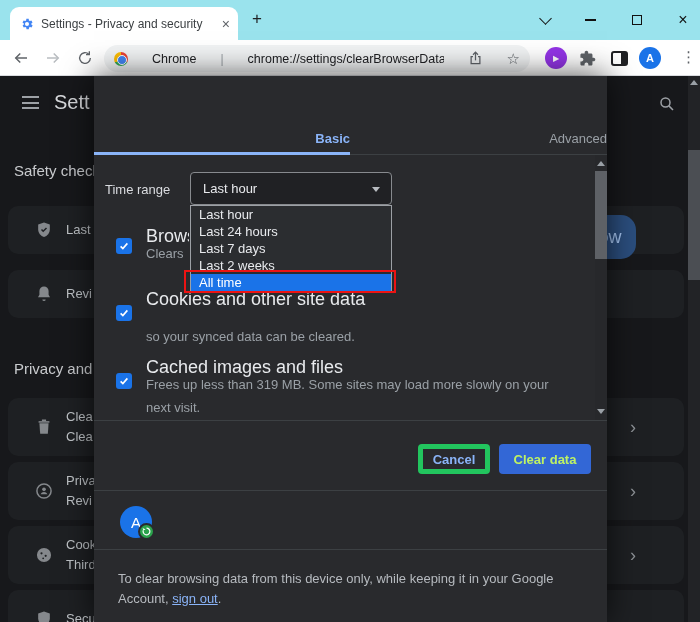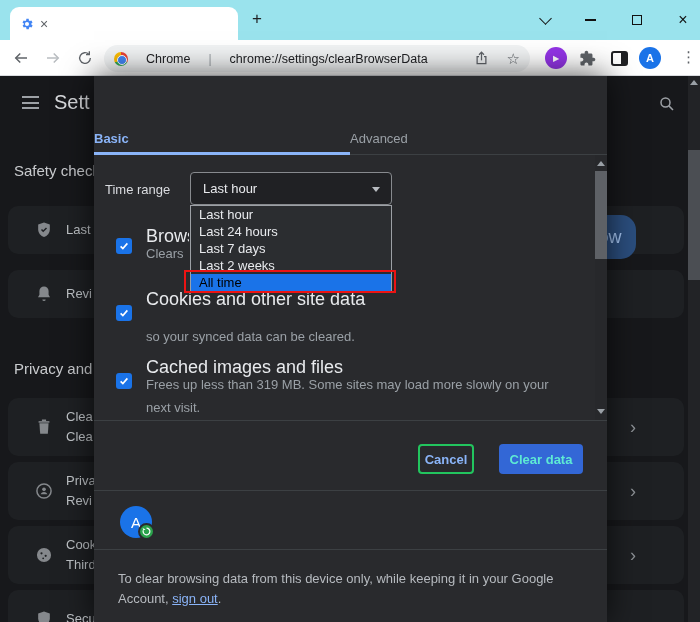--- a/index.html
+++ b/index.html
@@ -14,21 +14,21 @@
   .newtab{position:absolute;left:252px;top:9px;font-size:17px;color:#202124}
   .wc{position:absolute;top:12px;width:16px;height:16px;display:flex;align-items:center;justify-content:center}
   .chev{width:9px;height:9px;border-right:1.6px solid #111;border-bottom:1.6px solid #111;transform:rotate(45deg);margin-top:-4px}
   .minbar{width:11px;height:2px;background:#111}
   .maxbox{width:10px;height:10px;border:1.6px solid #111}
   .closex{font-size:16px;color:#111;line-height:1}
 
   
   .toolbar{position:absolute;left:0;top:40px;width:700px;height:36px;background:#fff;border-bottom:1px solid #DADCE0}
   .navic{position:absolute;top:40px;height:36px;width:26px;display:flex;align-items:center;justify-content:center}
-  .omni{position:absolute;left:104px;top:45px;width:426px;height:27px;border-radius:14px;background:#F1F3F4;display:flex;align-items:center;padding:9px 10px;gap:18px}
+  .omni{position:absolute;left:104px;top:45px;width:426px;height:27px;border-radius:14px;background:#F1F3F4;display:flex;align-items:center;padding:9px 10px;gap:24px}
   .clogo{width:14px;height:14px;border-radius:50%;background:conic-gradient(#EA4335 0 33%,#34A853 33% 66%,#FBBC05 66% 100%);position:relative;flex:none}
   .clogo::after{content:"";position:absolute;left:3px;top:3px;width:8px;height:8px;border-radius:50%;background:#4285F4;border:1px solid #fff}
   .omni .brand{font-size:12.5px;color:#202124}
   .omni .sep{font-size:12px;color:#9AA0A6}
   .omni .url{font-size:12.5px;color:#202124;flex:1;white-space:nowrap;overflow:hidden}
   .omni .star{color:#5F6368;font-size:15px;line-height:1}
   .mediabtn{position:absolute;left:545px;top:47px;width:22px;height:22px;border-radius:50%;background:#9334E6;color:#fff;font-size:8px;display:flex;align-items:center;justify-content:center}
   .panelic{position:absolute;left:611px;top:51px;width:17px;height:15px;border:2px solid #202124;border-radius:3px}
   .panelic i{position:absolute;right:0;top:0;bottom:0;width:5px;background:#202124}
   .tbavatar{position:absolute;left:639px;top:47px;width:22px;height:22px;border-radius:50%;background:#1A73E8;color:#fff;font-size:11px;font-weight:bold;display:flex;align-items:center;justify-content:center}
@@ -47,55 +47,56 @@
   .pill-now{position:absolute;left:566px;top:9px;width:62px;height:44px;border-radius:15px;background:#2B4E7E;color:#A6C6F2;font-size:18px;display:flex;align-items:center;justify-content:center}
   .pill-view{position:absolute;left:580px;top:9px;width:66px;height:30px;border-radius:15px;border:1px solid #3C4043;background:#202124;color:#8AB4F8;font-size:13px;display:flex;align-items:center;justify-content:center}
   .pgscroll{position:absolute;left:688px;top:0;width:12px;height:546px;background:#222326}
   .pgthumb{position:absolute;left:688px;top:74px;width:12px;height:130px;background:#4B4E53}
   .tri-up{width:0;height:0;border-left:4px solid transparent;border-right:4px solid transparent;border-bottom:5px solid #9AA0A6}
   .tri-down{width:0;height:0;border-left:4px solid transparent;border-right:4px solid transparent;border-top:5px solid #9AA0A6}
 
   
   .dialog{position:absolute;left:94px;top:76px;width:513px;height:546px;background:#292A2D;z-index:10;box-shadow:0 0 30px rgba(0,0,0,.7)}
   .dtitle{position:absolute;left:24px;top:20px;font-size:16px;color:#E8EAED}
-  .dtab{position:absolute;top:50px;height:26px;width:256px;text-align:left;font-size:13px;font-weight:bold;line-height:26px}
+  .dtab{position:absolute;top:50px;height:26px;width:256px;text-align:right;font-size:13px;font-weight:bold;line-height:26px}
   .tab-basic{left:0;color:#8AB4F8}
   .tab-adv{left:256px;width:257px;color:#9AA0A6;font-weight:normal}
   .tabline{position:absolute;left:0;top:78px;width:513px;height:1px;background:#3C4043}
   .underline{position:absolute;left:0;top:76px;width:256px;height:3px;background:#8AB4F8}
   .lbl{position:absolute;font-size:13px;color:#DADCE0}
   .desc{position:absolute;font-size:13px;color:#9AA0A6;white-space:nowrap}
   .stitle{position:absolute;font-size:18px;color:#E8EAED;white-space:nowrap}
   .select{position:absolute;left:96px;top:96px;width:202px;height:33px;background:#202124;border:1px solid #878A8E;border-radius:4px;display:flex;align-items:center;padding:0 12px;font-size:13px;color:#E8EAED}
   .caret{position:absolute;right:11px;top:14px;width:0;height:0;border-left:4.5px solid transparent;border-right:4.5px solid transparent;border-top:5px solid #B8BCC1}
   .listbox{position:absolute;left:96px;top:129px;width:202px;height:87px;background:#2B2D30;border:1px solid #9CA0A5;z-index:20}
   .opt{height:17px;line-height:17px;padding-left:8px;font-size:13px;color:#E8EAED;white-space:nowrap}
-  .opt.sel{background:#1A73E8;color:#000000}
+  .opt.sel{background:#1A73E8;color:#ffffff}
   .redbox{position:absolute;left:90px;top:194px;width:212px;height:23px;border:2px solid #EC1313;z-index:21}
   .cb{position:absolute;width:16px;height:16px;border-radius:3px;background:#1A73E8;display:flex;align-items:center;justify-content:center}
   .frag{overflow:hidden;white-space:nowrap}
   .hline{position:absolute;left:0;width:513px;height:1px;background:#3C4043}
   .dscroll{position:absolute;left:501px;top:79px;width:12px;height:265px;background:#27282B;display:flex;flex-direction:column;align-items:center}
   .dthumb{position:absolute;left:501px;top:95px;width:12px;height:88px;background:#5E6166}
   .btn{position:absolute;top:368px;height:30px;border-radius:4px;font-size:13px;font-weight:bold;display:flex;align-items:center;justify-content:center}
-  .btn-cancel{left:324px;width:56px;border:2px solid #22c55e;color:#8AB4F8;background:transparent}
-  .btn-clear{left:405px;width:84px;background:#3367D6;color:#5eead4}
+  .btn-cancel{left:324px;width:72px;border:5px solid #22c55e;color:#8AB4F8;background:transparent}
+  .btn-clear{left:405px;width:92px;background:#3367D6;color:#bef264}
   .davatar{position:absolute;left:26px;top:430px;width:32px;height:32px;border-radius:50%;background:#1A73E8;color:#fff;font-size:15px;display:flex;align-items:center;justify-content:center}
   .syncbadge{position:absolute;left:44px;top:447px;width:17px;height:17px;border-radius:50%;background:#2BA24C;border:2px solid #292A2D;display:flex;align-items:center;justify-content:center}
   .foot{position:absolute;left:24px;font-size:13px;color:#B6BABF;white-space:nowrap}
   .foot a{color:#8AB4F8;text-decoration:underline}
 </style>
 </head>
 <body>
 
 <div class="tabstrip">
   <div class="tab">
     <svg width="14" height="14" viewBox="0 0 24 24">
         <path fill="#4285F4" d="M19.4 13c0-.3.1-.7.1-1s0-.7-.1-1l2.1-1.6-2-3.5-2.5 1a7 7 0 0 0-1.7-1l-.4-2.7h-4l-.4 2.7c-.6.2-1.2.6-1.7 1l-2.5-1-2 3.5L6.6 11c0 .3-.1.7-.1 1s0 .7.1 1l-2.1 1.6 2 3.5 2.5-1c.5.4 1.1.8 1.7 1l.4 2.7h4l.4-2.7c.6-.2 1.2-.6 1.7-1l2.5 1 2-3.5zM12 15.5A3.5 3.5 0 1 1 12 8.5a3.5 3.5 0 0 1 0 7z"></path>
       </svg>
+    <span class="ttl">Settings - Privacy and security</span>
     <span class="tclose">×</span>
   </div>
   <div class="newtab">+</div>
   <div class="wc" style="left:537px">
       <span class="chev"></span>
     </div>
   <div class="wc" style="left:582px">
       <span class="minbar"></span>
     </div>
   <div class="wc" style="left:629px">

